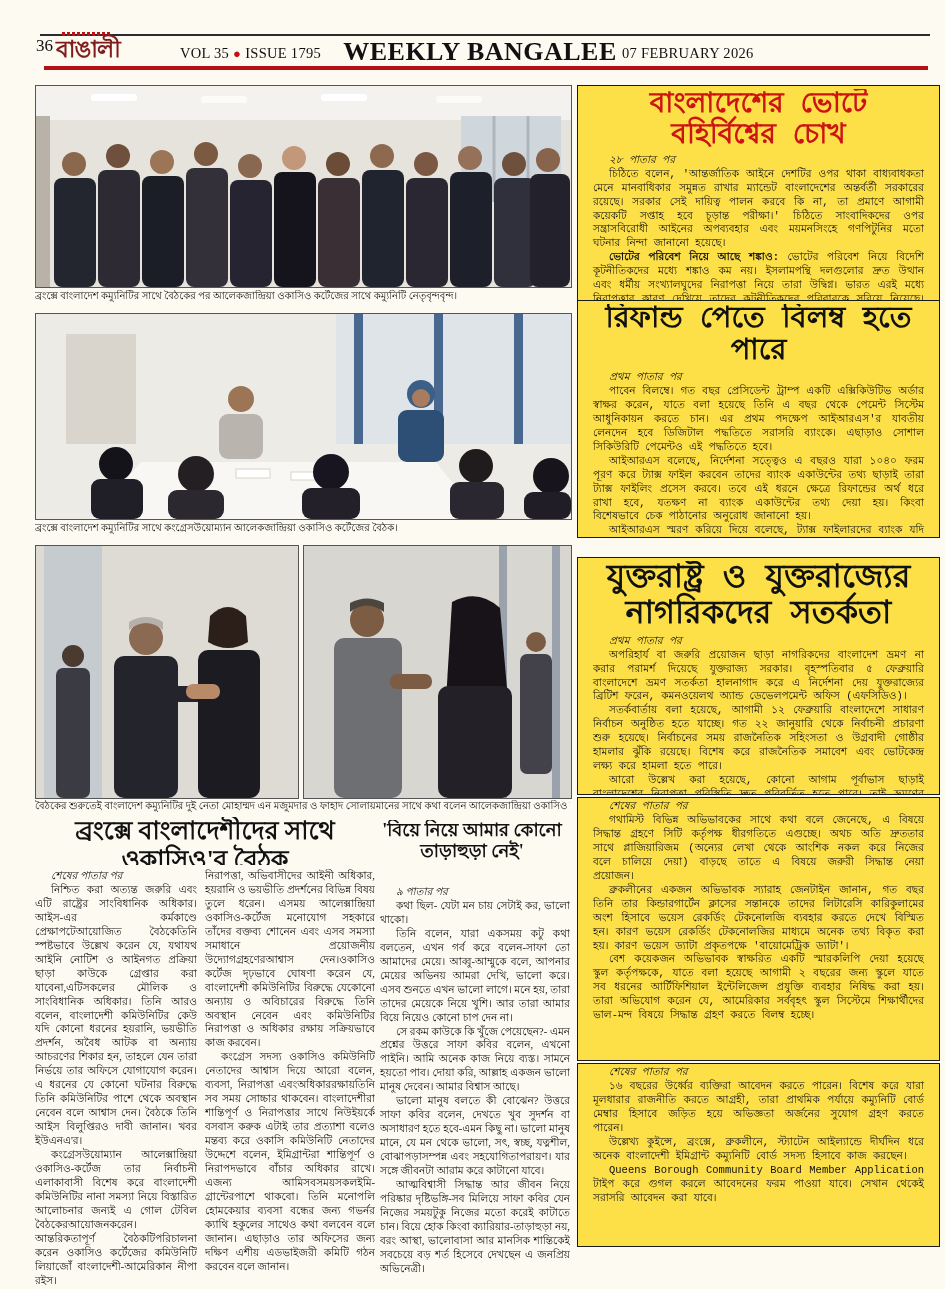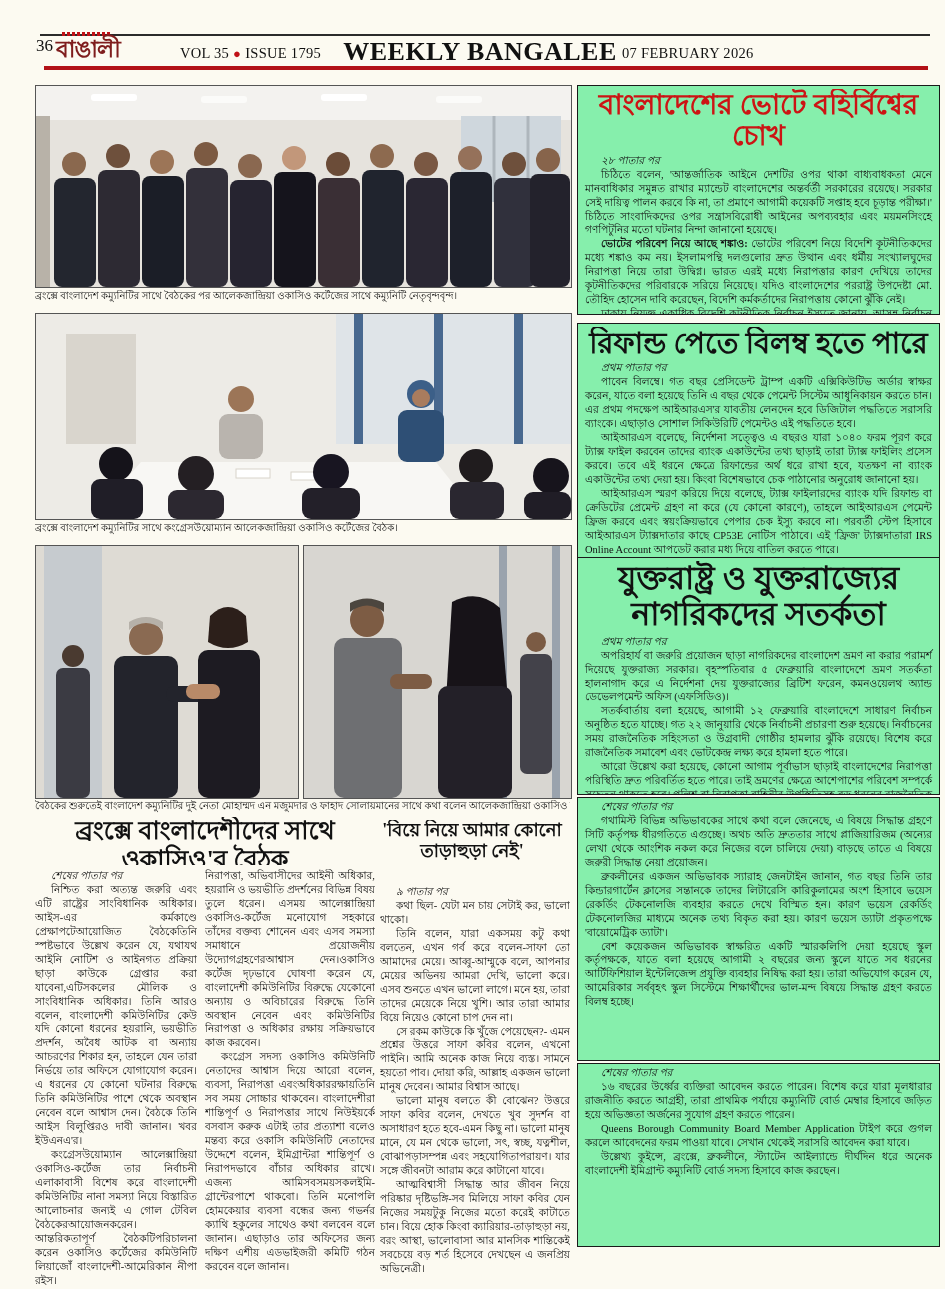--- a/index.html
+++ b/index.html
@@ -19,21 +19,21 @@
   .vol-issue{left:168px;top:45px;width:165px;text-align:center;font-size:14.5px;letter-spacing:.3px;white-space:nowrap;}
   .red-dot{color:#c01016;font-size:13px;}
   .masthead{left:330px;top:37px;width:300px;text-align:center;font-size:26px;font-weight:bold;letter-spacing:.5px;white-space:nowrap;}
   .date{left:622px;top:45px;width:170px;font-size:14.5px;letter-spacing:.3px;white-space:nowrap;}
   .red-rule{left:44px;top:66px;width:884px;height:3.5px;background:#b21117;}
   
   .photo{border:1px solid #555;background:#e8e6e1;overflow:hidden;}
   .photo svg{display:block;}
   .caption{font-size:10px;line-height:1.2;color:#111;overflow:hidden;white-space:nowrap;}
   
-  .art-box{left:577px;width:363px;border:1.5px solid #1a1a1a;background:#86efac;box-sizing:border-box;overflow:hidden;padding:2px 7px;}
+  .art-box{left:577px;width:363px;border:1.5px solid #1a1a1a;background:#fde047;box-sizing:border-box;overflow:hidden;padding:2px 15px;font-family:Liberation Mono, monospace;}
   .headline{font-weight:bold;text-align:center;line-height:1.12;margin:1px 0 2px;overflow:hidden;}
   .headline.red{color:#cc1414;}
   .continued{font-style:italic;font-size:10px;margin:1px 0 0;text-indent:10px;}
   .body-text p{font-size:10.5px;line-height:1.33;text-align:justify;margin:0;text-indent:16px;}
   .body-text .lead{font-weight:bold;}
   .col{overflow:hidden;}
   .lh{font-weight:bold;text-align:center;line-height:1.15;overflow:hidden;}
 </style>
 </head>
 <body>
@@ -185,21 +185,21 @@
 <div class="abs art-box" style="top:85px;height:230px;">
   <div class="headline red" style="font-size:28px;">বাংলাদেশের ভোটে বহির্বিশ্বের চোখ</div>
   <div class="body-text">
     <p class="continued">২৮ পাতার পর</p>
     <p>চিঠিতে বলেন, 'আন্তর্জাতিক আইনে দেশটির ওপর থাকা বাধ্যবাধকতা মেনে মানবাধিকার সমুন্নত রাখার ম্যান্ডেট বাংলাদেশের অন্তর্বর্তী সরকারের রয়েছে। সরকার সেই দায়িত্ব পালন করবে কি না, তা প্রমাণে আগামী কয়েকটি সপ্তাহ হবে চূড়ান্ত পরীক্ষা।' চিঠিতে সাংবাদিকদের ওপর সন্ত্রাসবিরোধী আইনের অপব্যবহার এবং ময়মনসিংহে গণপিটুনির মতো ঘটনার নিন্দা জানানো হয়েছে।</p>
     <p><span class="lead">ভোটের পরিবেশ নিয়ে আছে শঙ্কাও:</span><span> ভোটের পরিবেশ নিয়ে বিদেশি কূটনীতিকদের মধ্যে শঙ্কাও কম নয়। ইসলামপন্থি দলগুলোর দ্রুত উত্থান এবং ধর্মীয় সংখ্যালঘুদের নিরাপত্তা নিয়ে তারা উদ্বিগ্ন। ভারত এরই মধ্যে নিরাপত্তার কারণ দেখিয়ে তাদের কূটনীতিকদের পরিবারকে সরিয়ে নিয়েছে। যদিও বাংলাদেশের পররাষ্ট্র উপদেষ্টা মো. তৌহিদ হোসেন দাবি করেছেন, বিদেশি কর্মকর্তাদের নিরাপত্তায় কোনো ঝুঁকি নেই।</span></p>
     <p>ঢাকায় নিযুক্ত একাধিক বিদেশি কূটনীতিক নির্বাচন ইস্যুতে জানায়, আসন্ন নির্বাচন নিরপেক্ষ ও সুষ্ঠু হোক এটা তাদের প্রথম চাওয়া। তবে ক্ষমতায় যে সরকারই আসবে তাকে ভারসাম্য রক্ষার নীতি মেনে চলতে হবে বলে তারা মনে করেন।</p>
   </div>
 </div>
 
-<div class="abs art-box" style="top:323px;height:238px;">
+<div class="abs art-box" style="top:300px;height:238px;">
   <div class="headline" style="font-size:29px;">রিফান্ড পেতে বিলম্ব হতে পারে</div>
   <div class="body-text">
     <p class="continued">প্রথম পাতার পর</p>
     <p>পাবেন বিলম্বে। গত বছর প্রেসিডেন্ট ট্রাম্প একটি এক্সিকিউটিভ অর্ডার স্বাক্ষর করেন, যাতে বলা হয়েছে তিনি এ বছর থেকে পেমেন্ট সিস্টেম আধুনিকায়ন করতে চান। এর প্রথম পদক্ষেপ আইআরএস'র যাবতীয় লেনদেন হবে ডিজিটাল পদ্ধতিতে সরাসরি ব্যাংকে। এছাড়াও সোশাল সিকিউরিটি পেমেন্টও এই পদ্ধতিতে হবে।</p>
     <p>আইআরএস বলেছে, নির্দেশনা সত্ত্বেও এ বছরও যারা ১০৪০ ফরম পূরণ করে ট্যাক্স ফাইল করবেন তাদের ব্যাংক একাউন্টের তথ্য ছাড়াই তারা ট্যাক্স ফাইলিং প্রসেস করবে। তবে এই ধরনে ক্ষেত্রে রিফান্ডের অর্থ ধরে রাখা হবে, যতক্ষণ না ব্যাংক একাউন্টের তথ্য দেয়া হয়। কিংবা বিশেষভাবে চেক পাঠানোর অনুরোধ জানানো হয়।</p>
     <p>আইআরএস স্মরণ করিয়ে দিয়ে বলেছে, ট্যাক্স ফাইলারদের ব্যাংক যদি রিফান্ড বা ক্রেডিটের প্রেমেন্ট গ্রহণ না করে (যে কোনো কারণে), তাহলে আইআরএস পেমেন্ট ফ্রিজ করবে এবং স্বয়ংক্রিয়ভাবে পেপার চেক ইস্যু করবে না। পরবর্তী স্টেপ হিসাবে আইআরএস ট্যাক্সদাতার কাছে CP53E নোটিস পাঠাবে। এই 'ফ্রিজ' ট্যাক্সদাতারা IRS Online Account আপডেট করার মধ্য দিয়ে বাতিল করতে পারে।</p>
 
   </div>
 </div>
 
@@ -221,16 +221,16 @@
     <p>ব্রুকলীনের একজন অভিভাবক স্যারাহ জেনটাইন জানান, গত বছর তিনি তার কিন্ডারগার্টেন ক্লাসের সন্তানকে তাদের লিটারেসি কারিকুলামের অংশ হিসাবে ভয়েস রেকর্ডিং টেকনোলজি ব্যবহার করতে দেখে বিস্মিত হন। কারণ ভয়েস রেকর্ডিং টেকনোলজির মাধ্যমে অনেক তথ্য বিকৃত করা হয়। কারণ ভয়েস ড্যাটা প্রকৃতপক্ষে 'বায়োমেট্রিক ড্যাটা'।</p>
     <p>বেশ কয়েকজন অভিভাবক স্বাক্ষরিত একটি স্মারকলিপি দেয়া হয়েছে স্কুল কর্তৃপক্ষকে, যাতে বলা হয়েছে আগামী ২ বছরের জন্য স্কুলে যাতে সব ধরনের আর্টিফিশিয়াল ইন্টেলিজেন্স প্রযুক্তি ব্যবহার নিষিদ্ধ করা হয়। তারা অভিযোগ করেন যে, আমেরিকার সর্ববৃহৎ স্কুল সিস্টেমে শিক্ষার্থীদের ভাল-মন্দ বিষয়ে সিদ্ধান্ত গ্রহণ করতে বিলম্ব হচ্ছে।</p>
 
   </div>
 </div>
 
 <div class="abs art-box" style="top:1063px;height:184px;">
   <div class="body-text">
     <p class="continued">শেষের পাতার পর</p>
     <p>১৬ বছরের উর্ধ্বের ব্যক্তিরা আবেদন করতে পারেন। বিশেষ করে যারা মূলধারার রাজনীতি করতে আগ্রহী, তারা প্রাথমিক পর্যায়ে কম্যুনিটি বোর্ড মেম্বার হিসাবে জড়িত হয়ে অভিজ্ঞতা অর্জনের সুযোগ গ্রহণ করতে পারেন।</p>
+    <p>উল্লেখ্য কুইন্সে, ব্রংক্সে, ব্রুকলীনে, স্ট্যাটেন আইল্যান্ডে দীর্ঘদিন ধরে অনেক বাংলাদেশী ইমিগ্রান্ট কম্যুনিটি বোর্ড সদস্য হিসাবে কাজ করছেন।</p>
     <p>Queens Borough Community Board Member Application টাইপ করে গুগল করলে আবেদনের ফরম পাওয়া যাবে। সেখান থেকেই সরাসরি আবেদন করা যাবে।</p>
-    <p>উল্লেখ্য কুইন্সে, ব্রংক্সে, ব্রুকলীনে, স্ট্যাটেন আইল্যান্ডে দীর্ঘদিন ধরে অনেক বাংলাদেশী ইমিগ্রান্ট কম্যুনিটি বোর্ড সদস্য হিসাবে কাজ করছেন।</p>
   </div>
 </div>
 
 </body></html>

